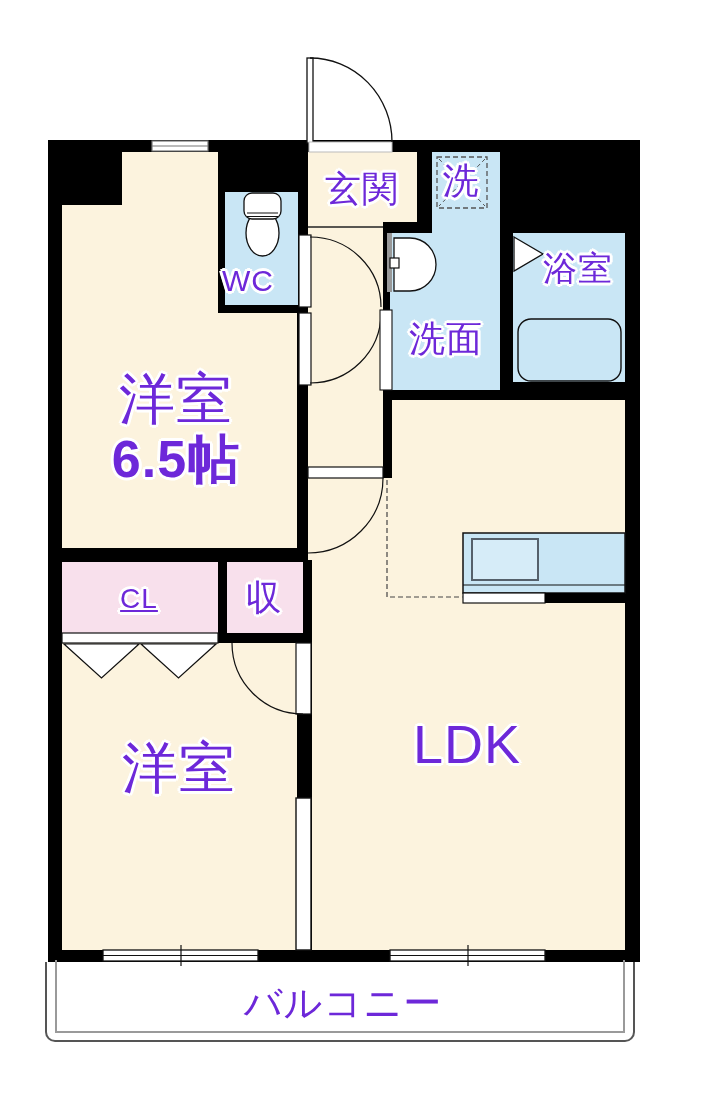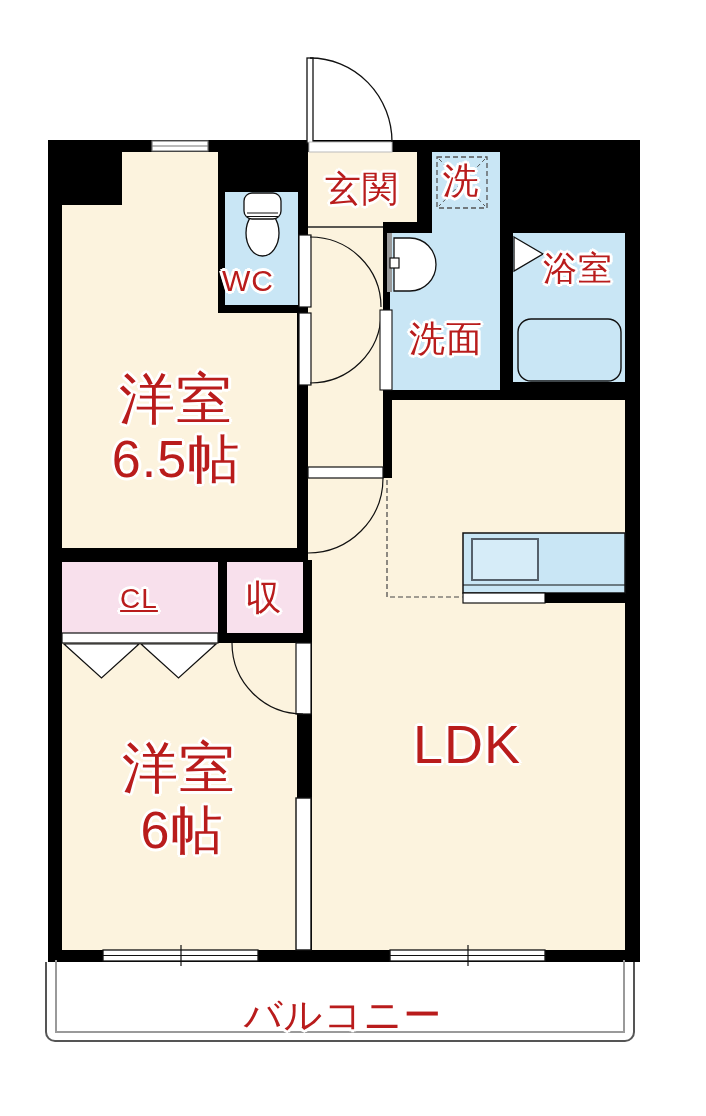--- a/index.html
+++ b/index.html
@@ -7,21 +7,21 @@
     position:relative;width:706px;height:1116px;background:#fff;overflow:hidden;
     font-family:"Liberation Sans","DejaVu Sans",sans-serif;
   }
   .abs{position:absolute;}
   .base{background:var(--wall,#000);}
   .floor{background:var(--floor,#FCF3DE);}
   .wet{background:var(--wet_area,#C9E6F5);}
   .closet{background:var(--closet,#F8E0EC);}
   .room-label{
     position:absolute;transform:translate(-50%,-50%);
-    color:#b91c1c;white-space:nowrap;line-height:1;letter-spacing:1px;
+    color:#6d28d9;white-space:nowrap;line-height:1;letter-spacing:1px;
     text-shadow:-2px 0 0 #fff,2px 0 0 #fff,0 -2px 0 #fff,0 2px 0 #fff,
                 -2px -2px 0 #fff,2px 2px 0 #fff,-2px 2px 0 #fff,2px -2px 0 #fff,
                 -3px 0 0 #fff,3px 0 0 #fff,0 3px 0 #fff,0 -3px 0 #fff;
   }
   .balcony{
     position:absolute;left:45px;top:962px;width:590px;height:80px;
     background:#fff;border:2px solid var(--balcony_border,#555);
     border-top:none;border-radius:0 0 10px 10px;box-sizing:border-box;
   }
   .balcony-inner{
@@ -112,26 +112,25 @@
 
     <rect x="103" y="950" width="155" height="11" fill="#fff" stroke="#111" stroke-width="1.3"></rect>
     <line x1="103" y1="955.5" x2="258" y2="955.5" stroke="#111" stroke-width="1"></line>
     <line x1="181" y1="945" x2="181" y2="966" stroke="#111" stroke-width="1.2"></line>
     <rect x="390" y="950" width="155" height="11" fill="#fff" stroke="#111" stroke-width="1.3"></rect>
     <line x1="390" y1="955.5" x2="545" y2="955.5" stroke="#111" stroke-width="1"></line>
     <line x1="468" y1="945" x2="468" y2="966" stroke="#111" stroke-width="1.2"></line>
   </svg>
 
   <div class="room-label" style="left:176px;top:399px;font-size:56px;">洋室</div>
-  <div class="room-label" style="left:176px;top:459px;font-size:52px;">6.5帖</div>
+  <div class="room-label" style="left:176px;top:459px;font-size:52px;font-weight:bold;">6.5帖</div>
   <div class="room-label" style="left:248px;top:281px;font-size:30px;">WC</div>
   <div class="room-label" style="left:362px;top:189px;font-size:36px;">玄関</div>
   <div class="room-label" style="left:461px;top:181px;font-size:36px;">洗</div>
   <div class="room-label" style="left:446px;top:339px;font-size:36px;">洗面</div>
   <div class="room-label" style="left:578px;top:268px;font-size:34px;text-align:center;">浴室</div>
   <div class="room-label" style="left:139px;top:599px;font-size:28px;text-decoration:underline;">CL</div>
   <div class="room-label" style="left:264px;top:598px;font-size:36px;">収</div>
   <div class="room-label" style="left:179px;top:768px;font-size:56px;">洋室</div>
-  <div class="room-label" style="left:182px;top:830px;font-size:52px;">6帖</div>
   <div class="room-label" style="left:467px;top:744px;font-size:54px;">LDK</div>
-  <div class="room-label" style="left:343px;top:1003px;font-size:38px;margin-top:12px;">バルコニー</div>
+  <div class="room-label" style="left:343px;top:1003px;font-size:38px;">バルコニー</div>
 
 </div>
 
 </body></html>

